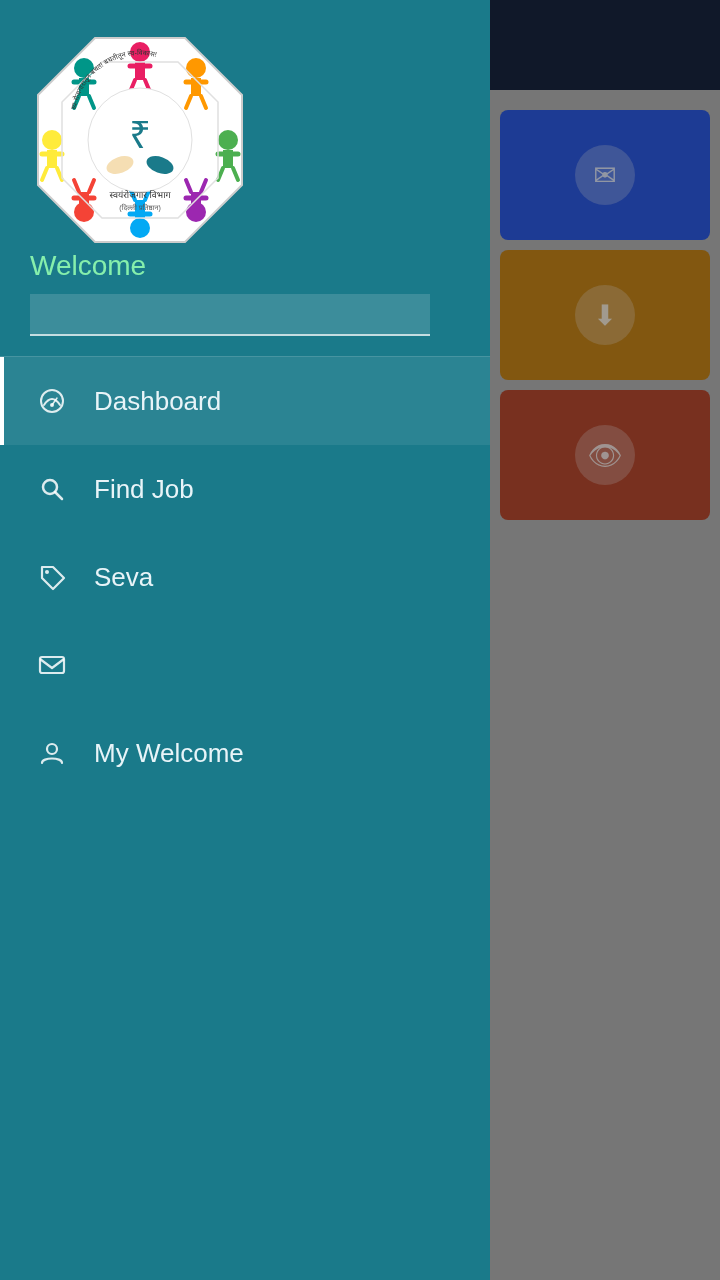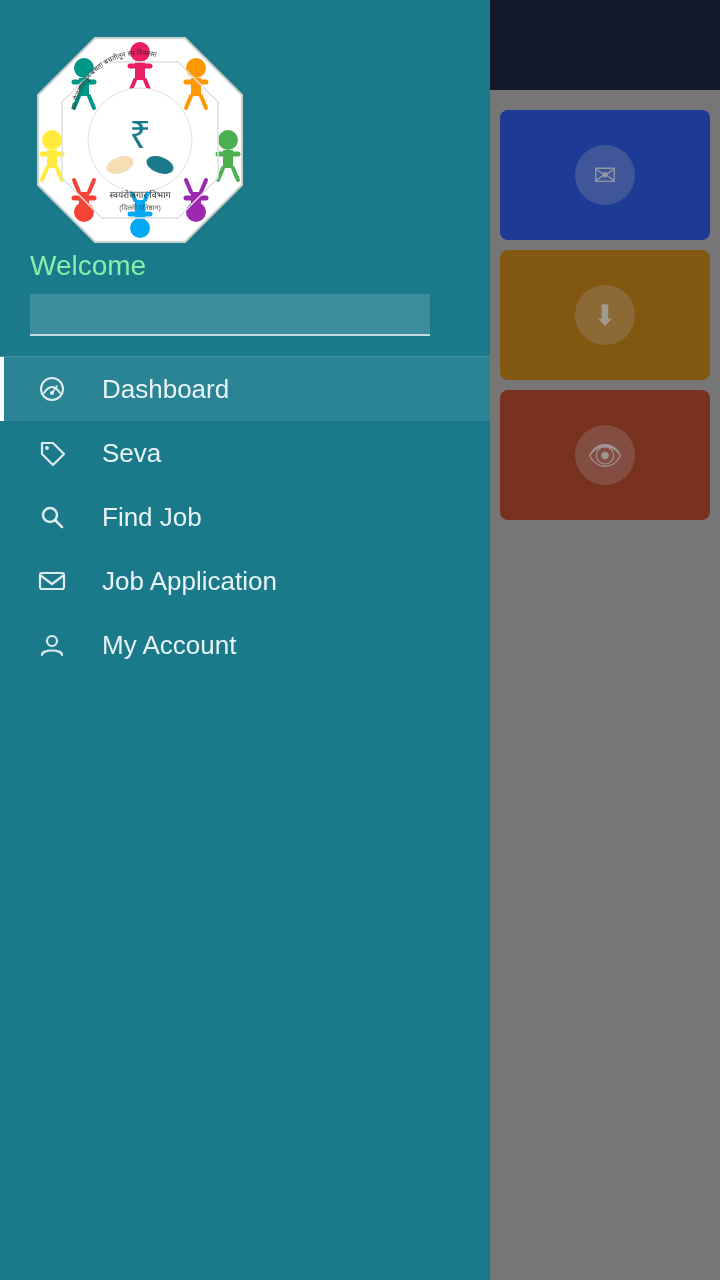--- a/index.html
+++ b/index.html
@@ -113,28 +113,28 @@
 
     
     .nav-list {
       list-style: none;
       flex: 1;
     }
 
     .nav-item {
       display: flex;
       align-items: center;
-      padding: 14px 30px;
+      padding: 26px 30px;
       cursor: pointer;
       color: #e8f4f8;
       font-size: 26px;
       font-weight: 400;
       transition: background 0.2s;
       border-left: 4px solid transparent;
-      gap: 32px;
+      gap: 24px;
     }
 
     .nav-item.active {
       border-left: 4px solid #ffffff;
       background: rgba(255,255,255,0.08);
     }
 
     .nav-icon {
       width: 36px;
       height: 36px;
@@ -280,52 +280,51 @@
           <circle cx="14" cy="18" r="2" fill="rgba(255,255,255,0.85)"></circle>
           <line x1="14" y1="18" x2="19" y2="11" stroke="rgba(255,255,255,0.85)" stroke-width="1.5" stroke-linecap="round"></line>
         </svg>
       </div>
       <span class="nav-label">Dashboard</span>
     </li>
 
     <li class="nav-item">
       <div class="nav-icon">
         <svg width="28" height="28" viewBox="0 0 28 28" fill="none" xmlns="http://www.w3.org/2000/svg">
+          <circle cx="12" cy="12" r="7" stroke="rgba(255,255,255,0.85)" stroke-width="2.5" fill="none"></circle>
+          <line x1="17" y1="17" x2="24" y2="24" stroke="rgba(255,255,255,0.85)" stroke-width="2.5" stroke-linecap="round"></line>
+        </svg>
+      </div>
+      <span class="nav-label">Find Job</span>
+    </li>
+
+    <li class="nav-item">
+      <div class="nav-icon">
+        <svg width="28" height="28" viewBox="0 0 28 28" fill="none" xmlns="http://www.w3.org/2000/svg">
           <path d="M4 4 L4 15 L15 26 L26 15 L15 4 Z" stroke="rgba(255,255,255,0.85)" stroke-width="2.2" fill="none" stroke-linejoin="round"></path>
           <circle cx="9" cy="9" r="2" fill="rgba(255,255,255,0.85)"></circle>
         </svg>
       </div>
       <span class="nav-label">Seva</span>
     </li>
 
     <li class="nav-item">
       <div class="nav-icon">
         <svg width="28" height="28" viewBox="0 0 28 28" fill="none" xmlns="http://www.w3.org/2000/svg">
-          <circle cx="12" cy="12" r="7" stroke="rgba(255,255,255,0.85)" stroke-width="2.5" fill="none"></circle>
-          <line x1="17" y1="17" x2="24" y2="24" stroke="rgba(255,255,255,0.85)" stroke-width="2.5" stroke-linecap="round"></line>
-        </svg>
-      </div>
-      <span class="nav-label">Find Job</span>
-    </li>
-
-    <li class="nav-item">
-      <div class="nav-icon">
-        <svg width="28" height="28" viewBox="0 0 28 28" fill="none" xmlns="http://www.w3.org/2000/svg">
           <rect x="2" y="6" width="24" height="16" rx="2" stroke="rgba(255,255,255,0.85)" stroke-width="2.2" fill="none"></rect>
           <polyline points="2,8 14,17 26,8" stroke="rgba(255,255,255,0.85)" stroke-width="2.2" fill="none" stroke-linejoin="round"></polyline>
         </svg>
       </div>
-      <span class="nav-label">Job Application</span>
     </li>
 
     <li class="nav-item">
       <div class="nav-icon">
         <svg width="28" height="28" viewBox="0 0 28 28" fill="none" xmlns="http://www.w3.org/2000/svg">
           <circle cx="14" cy="10" r="5" stroke="rgba(255,255,255,0.85)" stroke-width="2.2" fill="none"></circle>
           <path d="M4 24 C4 18 24 18 24 24" stroke="rgba(255,255,255,0.85)" stroke-width="2.2" fill="none" stroke-linecap="round"></path>
         </svg>
       </div>
-      <span class="nav-label">My Account</span>
+      <span class="nav-label">My Welcome</span>
     </li>
 
 
   </ul>
 </div>
 
 </body></html>

